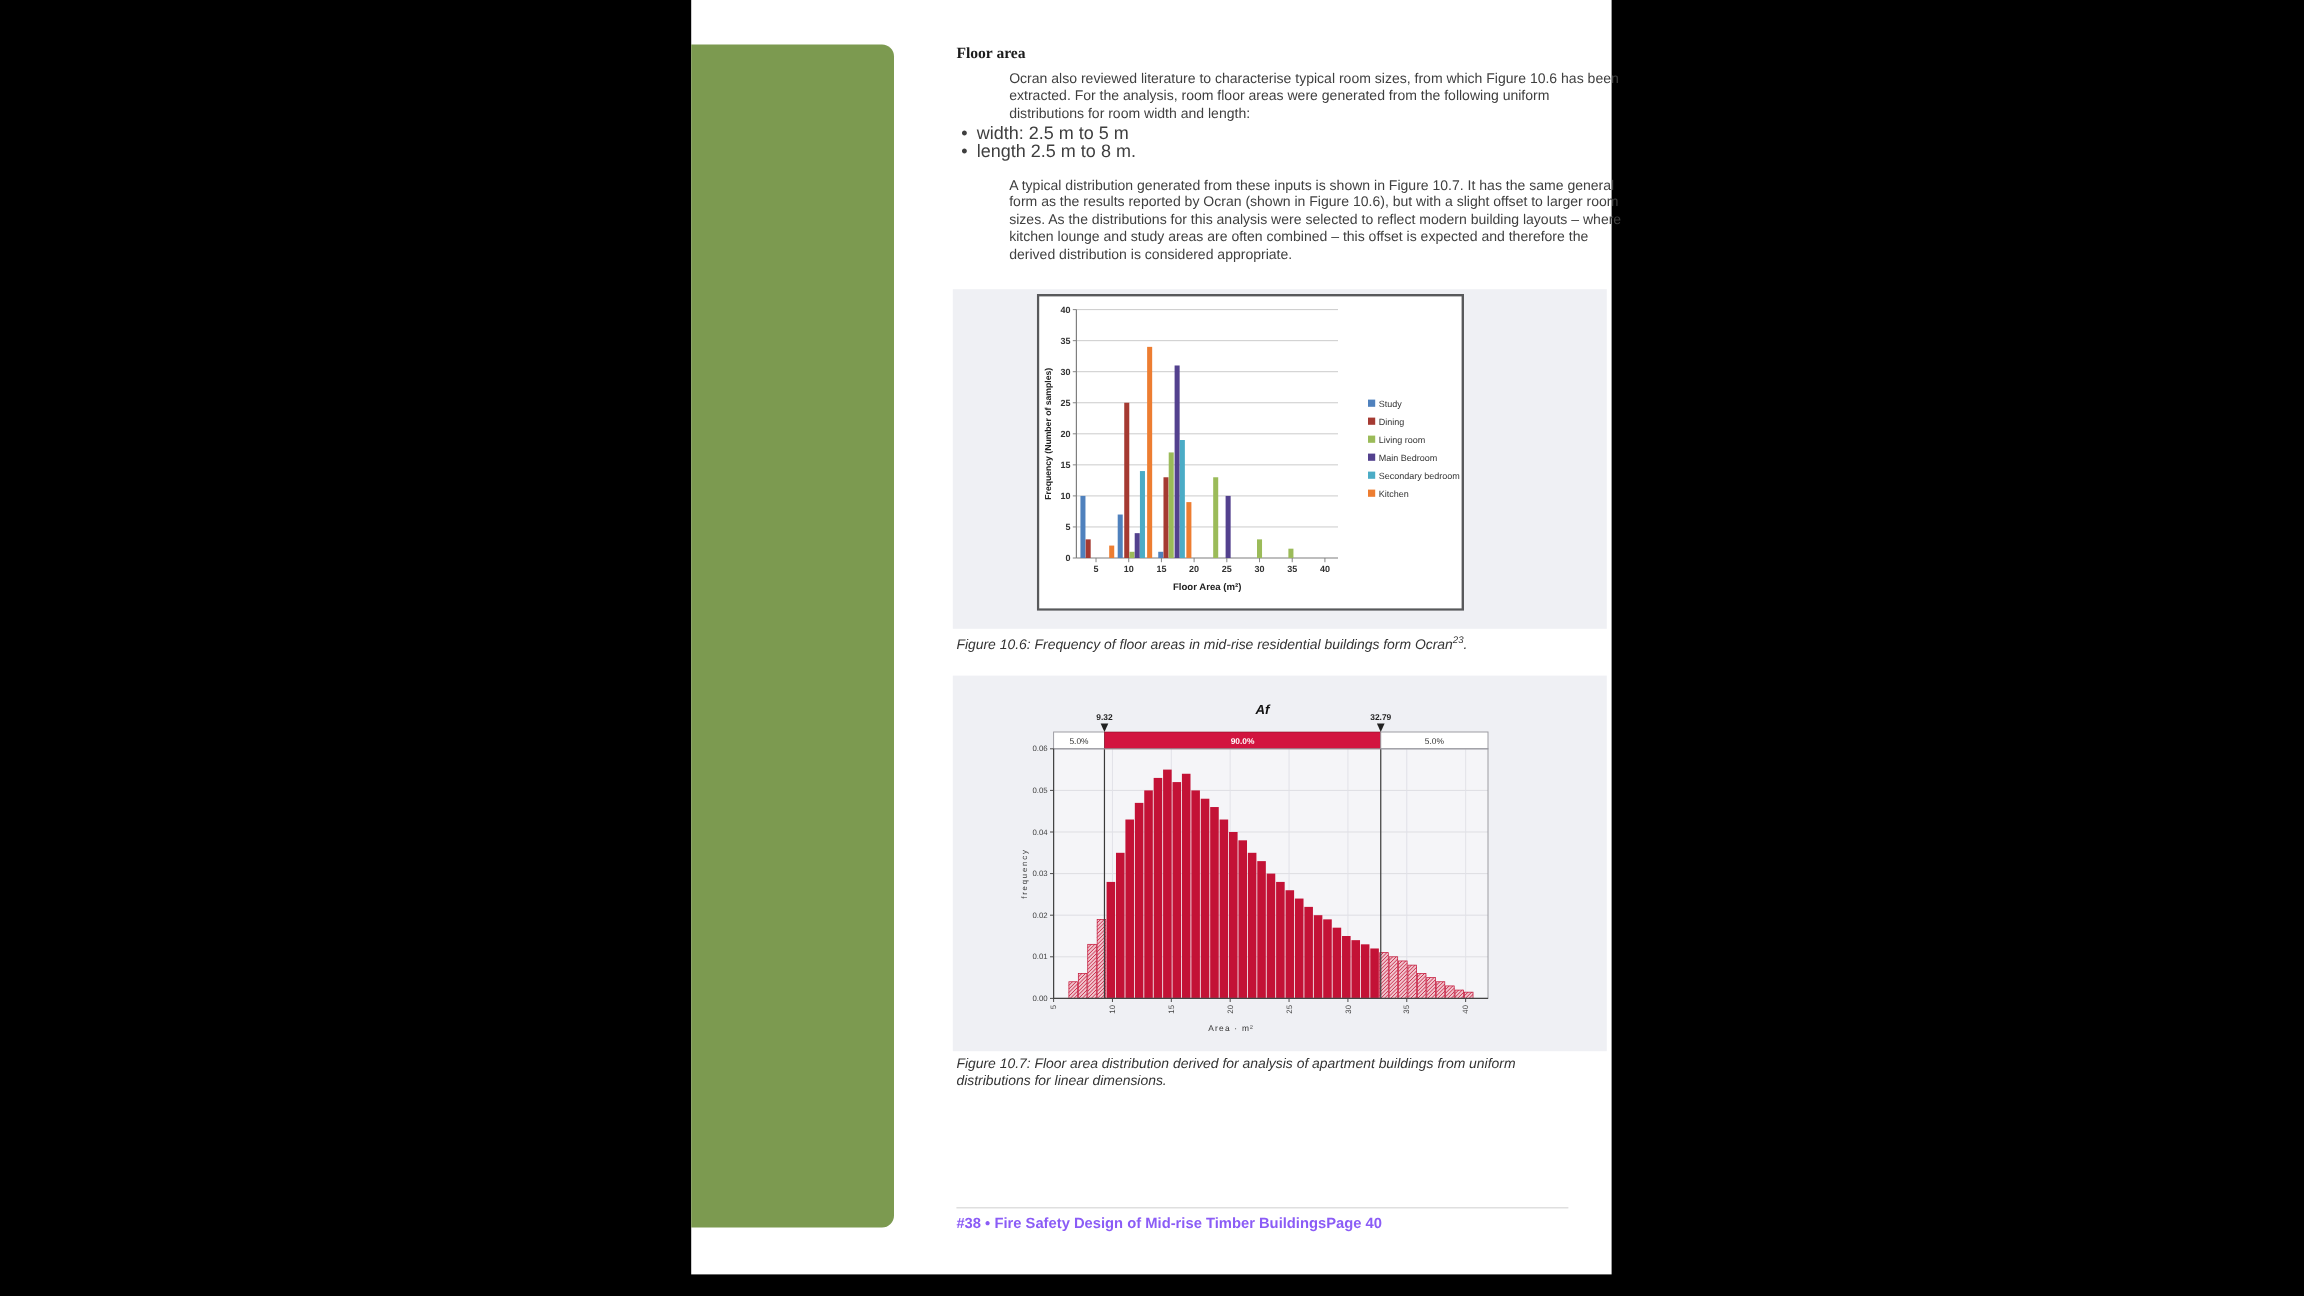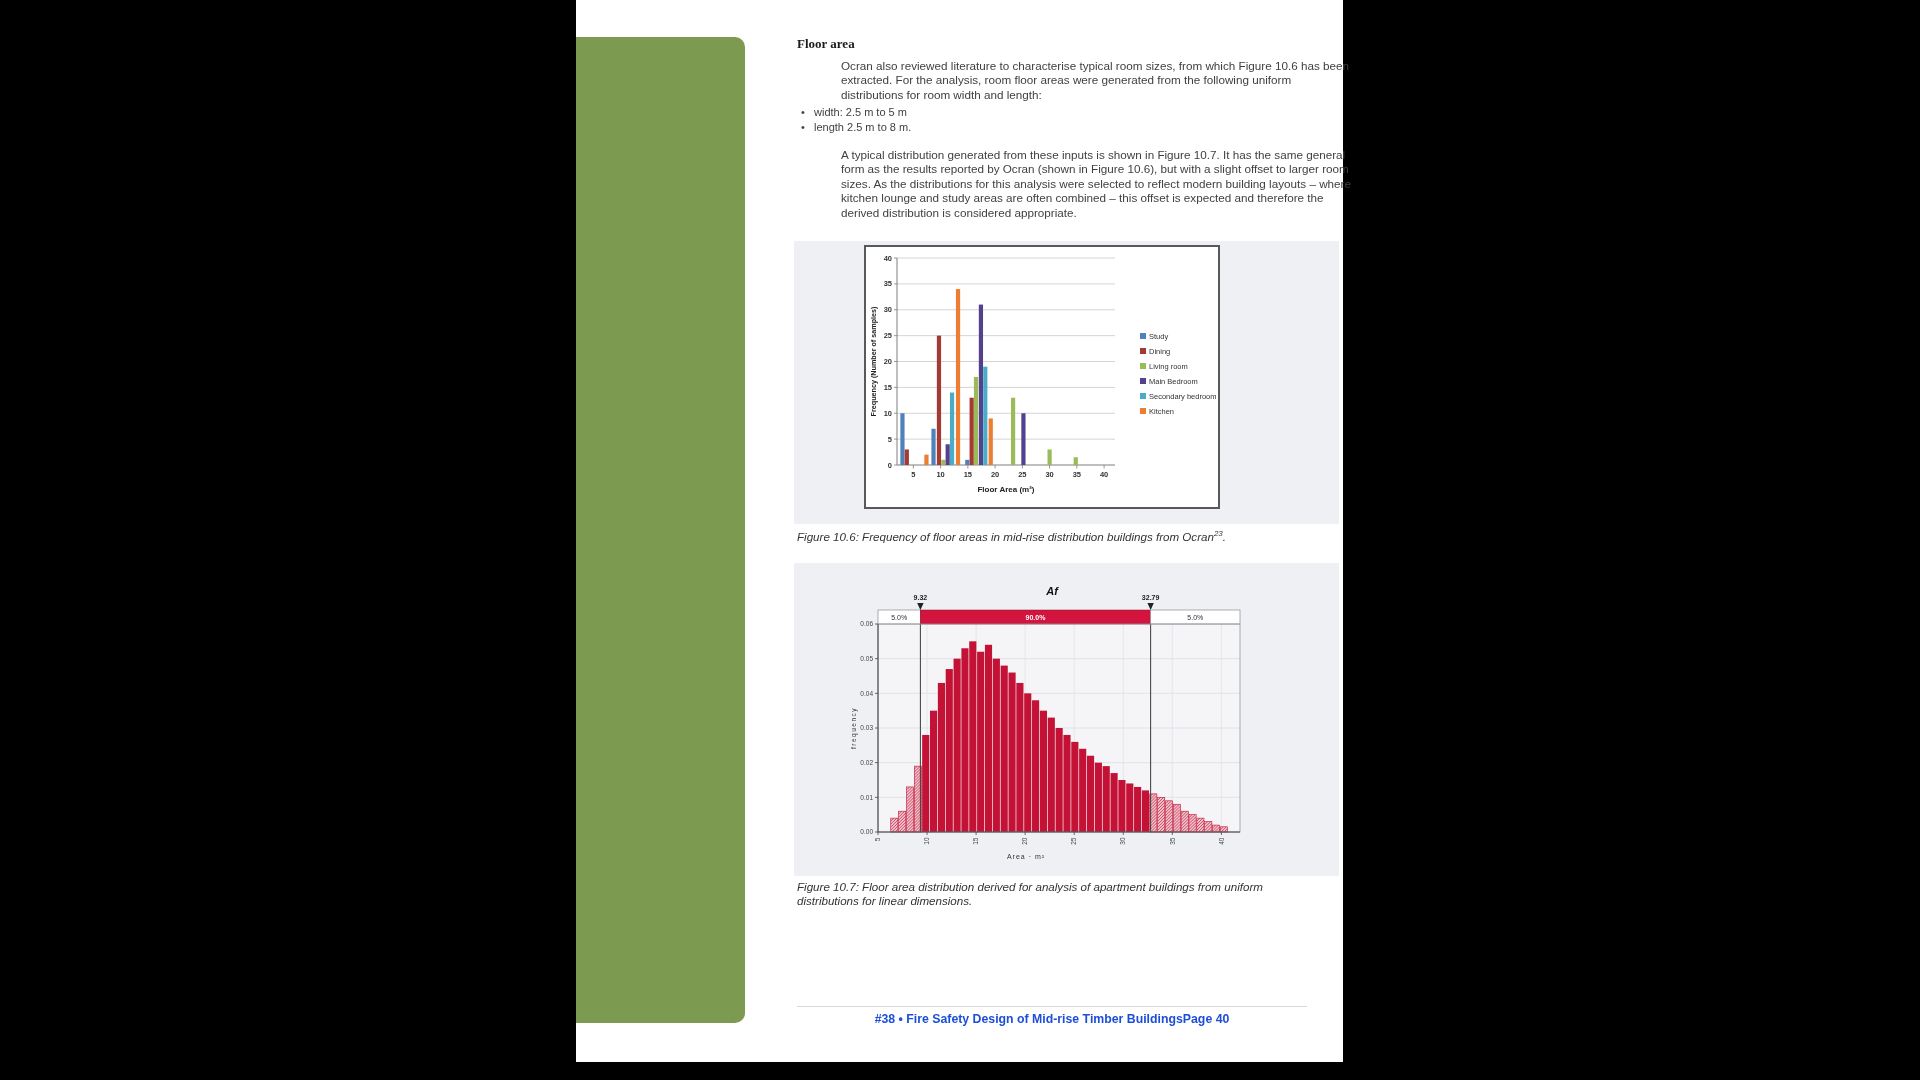--- a/index.html
+++ b/index.html
@@ -3,35 +3,35 @@
 <meta charset="utf-8">
 <style>
   html,body{margin:0;padding:0;background:#000;}
   .stage{position:relative;width:1920px;height:1080px;background:#000;overflow:hidden;
          font-family:"Liberation Sans",sans-serif;}
   .paper{position:absolute;left:576px;top:0;width:767px;height:1062px;background:#ffffff;}
   .green-band{position:absolute;left:0;top:37px;width:169px;height:986px;
               border-radius:0 10px 10px 0;}
   .heading{position:absolute;left:221px;top:36px;font-size:13px;font-weight:bold;color:#1c1c1c;font-family:Liberation Serif, serif;}
   .para{position:absolute;left:221px;width:513px;font-size:11.7px;line-height:14.4px;color:#3f3f3f;margin-left:44px;}
-  .bullets{position:absolute;left:225px;top:105px;font-size:11px;line-height:14.8px;color:#3f3f3f;}
+  .bullets{position:absolute;left:225px;top:105px;font-size:15px;line-height:14.8px;color:#3f3f3f;}
   .bullet-item{padding-left:13px;position:relative;}
   .bullet-item:before{content:"•";position:absolute;left:0;top:0;}
   .panel{position:absolute;left:218px;width:545px;background:#eff0f4;}
   .panel1{top:241px;height:283px;}
   .panel2{top:563px;height:313px;}
   .chart1-wrap{position:absolute;left:70px;top:4px;width:356px;height:264px;}
   .caption{position:absolute;left:221px;width:514px;font-size:11.6px;line-height:14.4px;
            font-style:italic;color:#333;}
   .caption1{top:527px;}
   .caption2{top:880px;}
   .caption sup{font-size:8px;}
   .footer-rule{position:absolute;left:221px;top:1006px;width:510px;height:1px;background:#d8d8d8;}
   .footer{position:absolute;left:221px;top:1012px;width:510px;display:flex;
-          justify-content:center;font-size:12.3px;font-weight:bold;color:#1d4ed8;}
+          justify-content:flex-start;font-size:12.3px;font-weight:bold;color:#8b5cf6;}
   svg text{font-family:"Liberation Sans",sans-serif;}
 </style>
 </head>
 <body>
 
 <div class="stage">
   <div class="paper">
 
     <div class="green-band" id="green-band" style="background: rgb(124, 154, 80);"></div>
 
@@ -131,21 +131,21 @@
               <rect x="276" y="163" width="6" height="6" fill="#ed7d31"></rect>
               <text x="285" y="169" font-size="7.5" fill="#333">Kitchen</text>
             </g>
             <text x="142" y="247" text-anchor="middle" font-size="8" font-weight="700" fill="#222">Floor Area (m²)</text>
             <text x="0" y="0" font-size="7.2" font-weight="700" fill="#222" text-anchor="middle" transform="translate(12,116.5) rotate(-90)">Frequency (Number of samples)</text>
           </svg>
       </div>
     </div>
 
     <div class="caption caption1">
-      <span>Figure 10.6: Frequency of floor areas in mid-rise distribution buildings from Ocran</span><sup>23</sup><span>.</span>
+      <span>Figure 10.6: Frequency of floor areas in mid-rise residential buildings form Ocran</span><sup>23</sup><span>.</span>
     </div>
 
     <div class="panel panel2">
       <svg id="chart2" width="545" height="313" viewBox="0 0 545 313">
           <text x="258" y="32" font-size="11" font-weight="700" font-style="italic" text-anchor="middle" fill="#111">Af</text>
           <rect x="84" y="61" width="362" height="208" fill="#f5f5f8"></rect>
           <line x1="84" y1="234.33333333333331" x2="446" y2="234.33333333333331" stroke="#dcdce2" stroke-width="0.8"></line>
           <line x1="84" y1="199.66666666666666" x2="446" y2="199.66666666666666" stroke="#dcdce2" stroke-width="0.8"></line>
           <line x1="84" y1="165" x2="446" y2="165" stroke="#dcdce2" stroke-width="0.8"></line>
           <line x1="84" y1="130.33333333333331" x2="446" y2="130.33333333333331" stroke="#dcdce2" stroke-width="0.8"></line>

